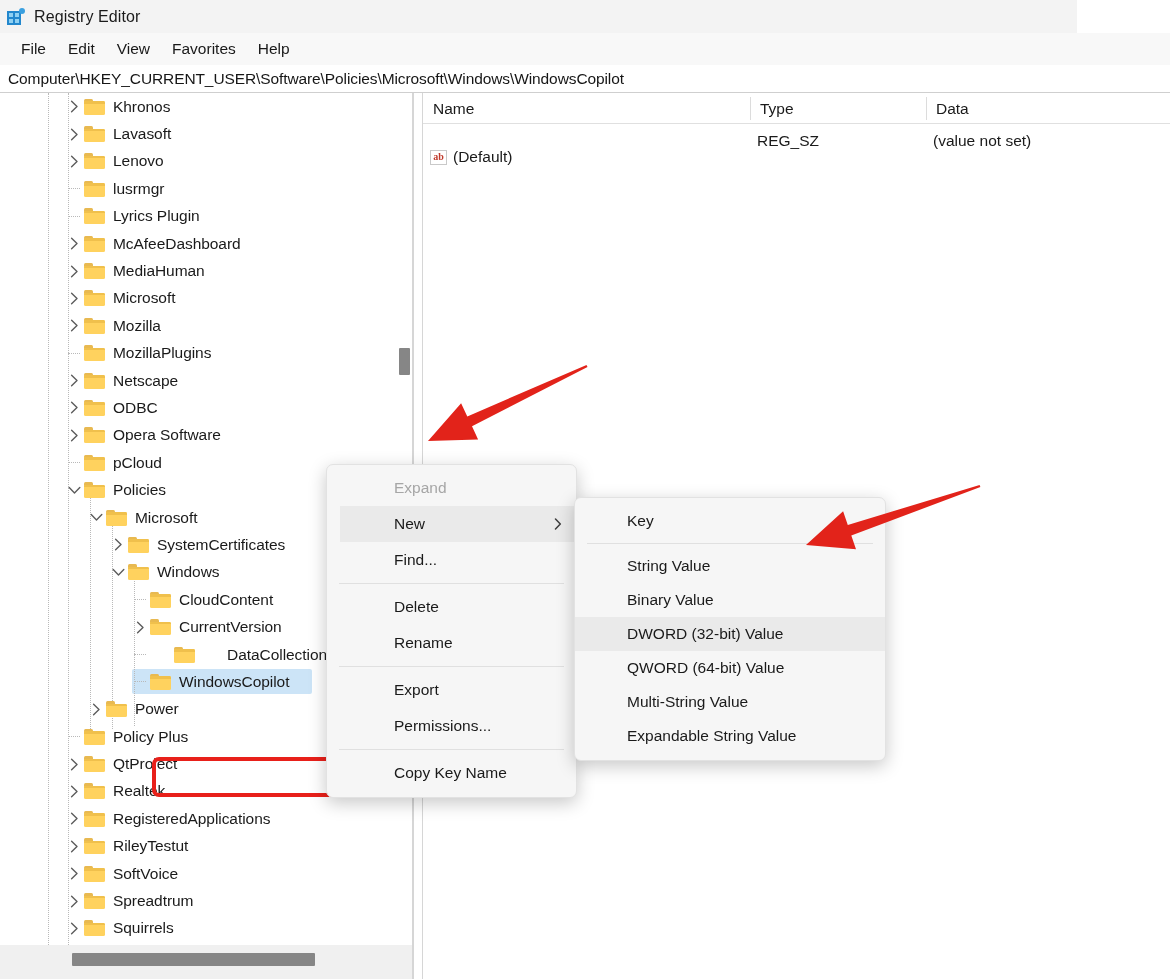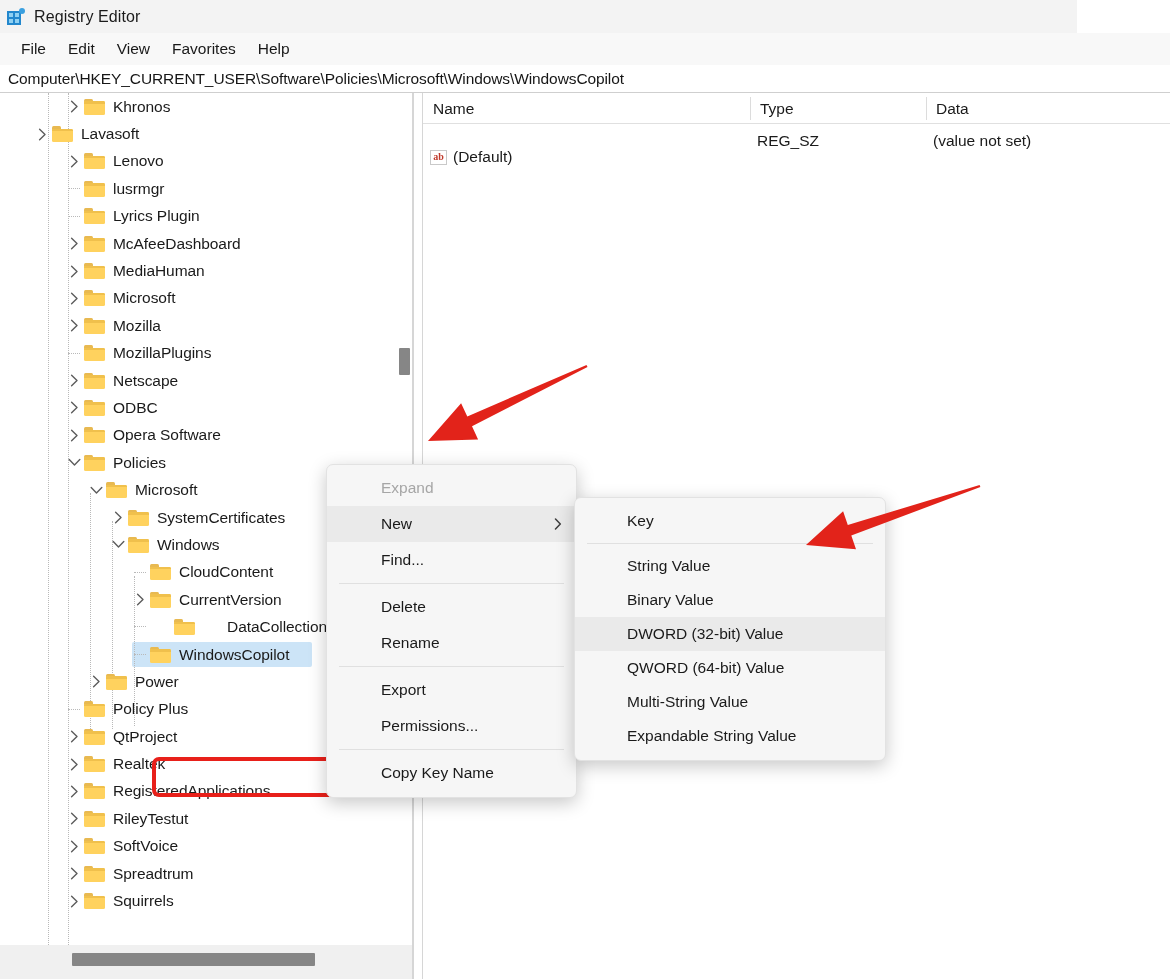--- a/index.html
+++ b/index.html
@@ -317,20 +317,21 @@
   }
   .ctxitem {
     height: 36px;
     display: flex;
     align-items: center;
     padding: 0 14px 0 54px;
     font-size: 15.5px;
     color: #1a1a1a;
     position: relative;
     cursor: default;
+    margin-left: 13px;
   }
   .ctxitem.disabled { color: #a6a6a6; }
   .ctxitem.hl {
     background: #eaeaea;
   }
   .ctxitem .sub-arrow {
     position: absolute;
     right: 14px;
     color: #3d3d3d;
     font-size: 13px;
@@ -421,21 +422,21 @@
               </div>
               <div class="folder">
                 <div class="tab"></div>
                 <div class="main"></div>
                 <div class="lip"></div>
               </div>
               <div class="tlabel">Khronos</div>
             </div>
           </div>
           <div class="trow">
-            <div class="inner" style="padding-left: 32px;">
+            <div class="inner" style="padding-left: 64px;">
               <div class="chev">
                 <svg width="9" height="13" viewBox="0 0 9 13">
                   <path d="M1.6 1.2 L7 6.5 L1.6 11.8" fill="none" stroke="#5c5c5c" stroke-width="1.4" stroke-linecap="round" stroke-linejoin="round"></path>
                 </svg>
               </div>
               <div class="folder">
                 <div class="tab"></div>
                 <div class="main"></div>
                 <div class="lip"></div>
               </div>
@@ -602,20 +603,36 @@
                   <path d="M1.6 1.2 L7 6.5 L1.6 11.8" fill="none" stroke="#5c5c5c" stroke-width="1.4" stroke-linecap="round" stroke-linejoin="round"></path>
                 </svg>
               </div>
               <div class="folder">
                 <div class="tab"></div>
                 <div class="main"></div>
                 <div class="lip"></div>
               </div>
               <div class="tlabel">Opera Software</div>
             </div>
+          </div>
+          <div class="trow">
+            <div class="inner" style="padding-left: 64px;">
+              <div class="chev spacer">
+                <svg width="9" height="13" viewBox="0 0 9 13">
+                  <path d="M1.6 1.2 L7 6.5 L1.6 11.8" fill="none" stroke="#5c5c5c" stroke-width="1.4" stroke-linecap="round" stroke-linejoin="round"></path>
+                </svg>
+              </div>
+              <div class="folder">
+                <div class="tab"></div>
+                <div class="main"></div>
+                <div class="lip"></div>
+              </div>
+              <div class="tlabel">pCloud</div>
+            </div>
+            <div class="hguide" style="left: 68px; width: 12px; top: 13px;"></div>
           </div>
           <div class="trow">
             <div class="inner" style="padding-left: 64px;">
               <div class="chev">
                 <svg width="13" height="9" viewBox="0 0 13 9">
                   <path d="M1.2 1.6 L6.5 7 L11.8 1.6" fill="none" stroke="#5c5c5c" stroke-width="1.4" stroke-linecap="round" stroke-linejoin="round"></path>
                 </svg>
               </div>
               <div class="folder">
                 <div class="tab"></div>

